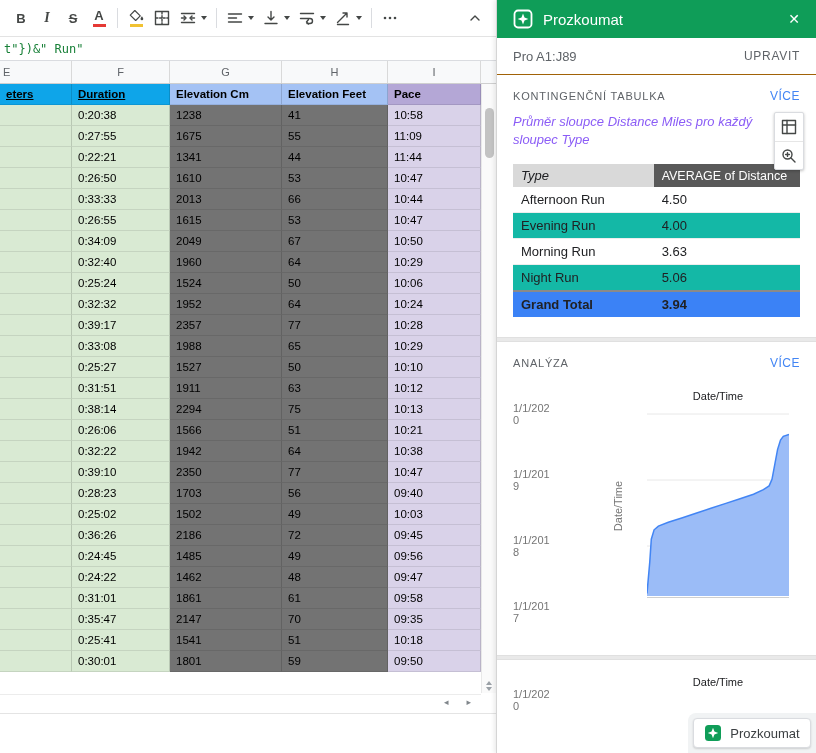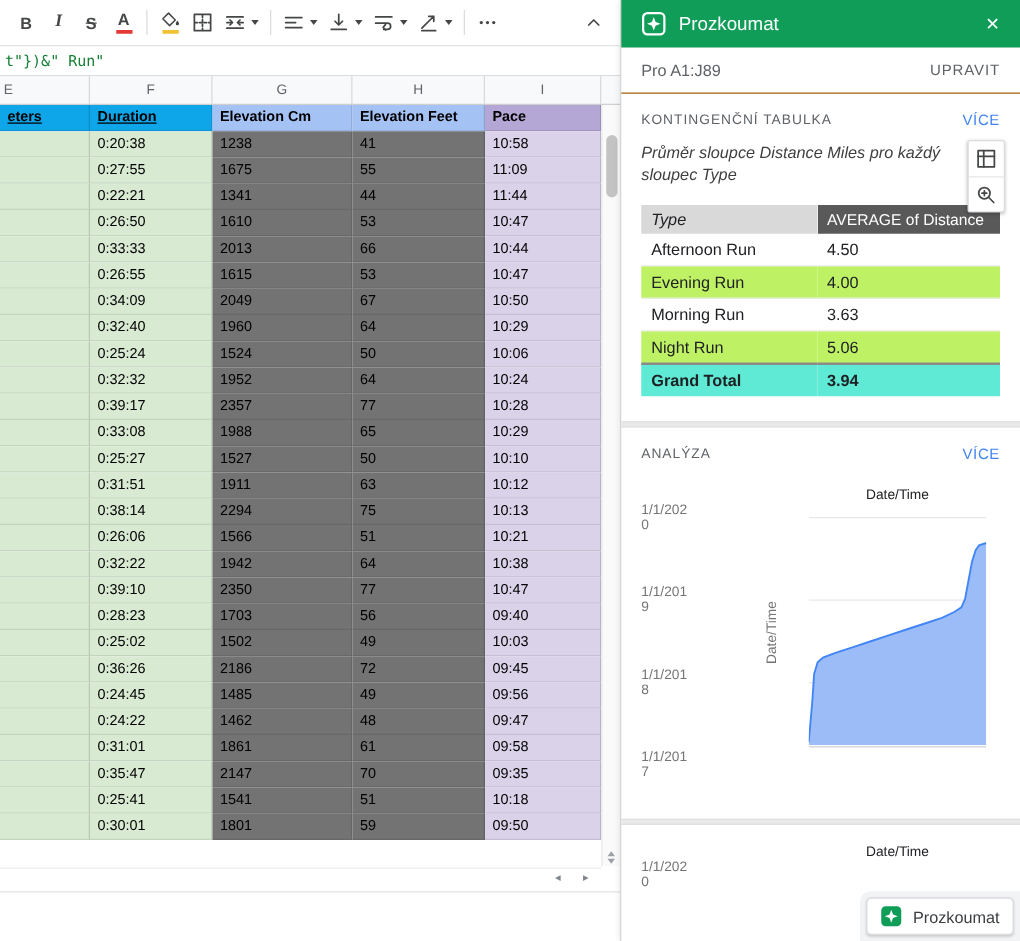--- a/index.html
+++ b/index.html
@@ -57,30 +57,30 @@
   .panel-title { font-size:15px; font-weight:500; flex:1; }
   .panel-close { font-size:14px; cursor:pointer; color:#fff; }
   .panel-sub { height:37px; display:flex; align-items:center; padding:0 16px; border-bottom:1px solid #a16207; }
   .range-label { font-size:13px; color:#5f6368; flex:1; }
   .edit-link { font-size:12px; color:#5f6368; font-weight:500; letter-spacing:.7px; cursor:pointer; }
 
   .card { padding:14px 16px 20px; }
   .card-title-row { display:flex; align-items:center; justify-content:space-between; }
   .card-title { font-size:11px; font-weight:500; color:#5f6368; letter-spacing:.8px; }
   .more-link { font-size:12px; font-weight:500; color:#4285f4; letter-spacing:.5px; cursor:pointer; }
-  .pivot-desc { margin-top:10px; font-size:13px; font-style:italic; color:#404040; line-height:1.35; padding-right:34px; }
+  .pivot-desc { margin-top:10px; font-size:13px; font-style:italic; color:#8b5cf6; line-height:1.35; padding-right:34px; }
 
   .pivot-table { width:100%; border-collapse:collapse; font-size:13px; margin-top:16px; }
   .pivot-table th { font-weight:normal; text-align:left; padding:4px 8px; height:22px; }
   .th-type { background:#d9d9d9; font-style:italic; color:#202124; width:49%; }
   .th-value { background:#595959; color:#fff; font-size:12.5px; white-space:nowrap; overflow:hidden; }
   .pivot-table td { padding:5px 8px; height:24px; border-bottom:1px solid #ededed; color:#202124; }
   .pivot-table td.num { }
-  .pivot-table tbody tr.alt td { background:#bef264; }
-  .pivot-table tfoot td { background:#5eead4; font-weight:bold; border-top:2px solid #8a8a8a; border-bottom:none; }
+  .pivot-table tbody tr.alt td { background:#14b8a6; }
+  .pivot-table tfoot td { background:#3b82f6; font-weight:bold; border-top:2px solid #8a8a8a; border-bottom:none; }
 
   .float-tools { position:absolute; top:112px; right:12px; background:#fff; border:1px solid #dadce0; border-radius:2px; box-shadow:0 1px 3px rgba(0,0,0,.25); display:flex; flex-direction:column; z-index:5; }
   .float-btn { width:28px; height:28px; display:flex; align-items:center; justify-content:center; color:#5f6368; cursor:pointer; }
   .float-btn + .float-btn { border-top:1px solid #e6e6e6; }
 
   .divider { height:5px; background:#e9e9e9; border-top:1px solid #e0e0e0; border-bottom:1px solid #e0e0e0; }
 
   .chart { position:relative; height:245px; margin-top:20px; }
   .chart-title { position:absolute; left:134px; top:0; width:142px; text-align:center; font-size:11px; color:#202124; }
   .plot { position:absolute; left:134px; top:22px; width:142px; height:187px; }

